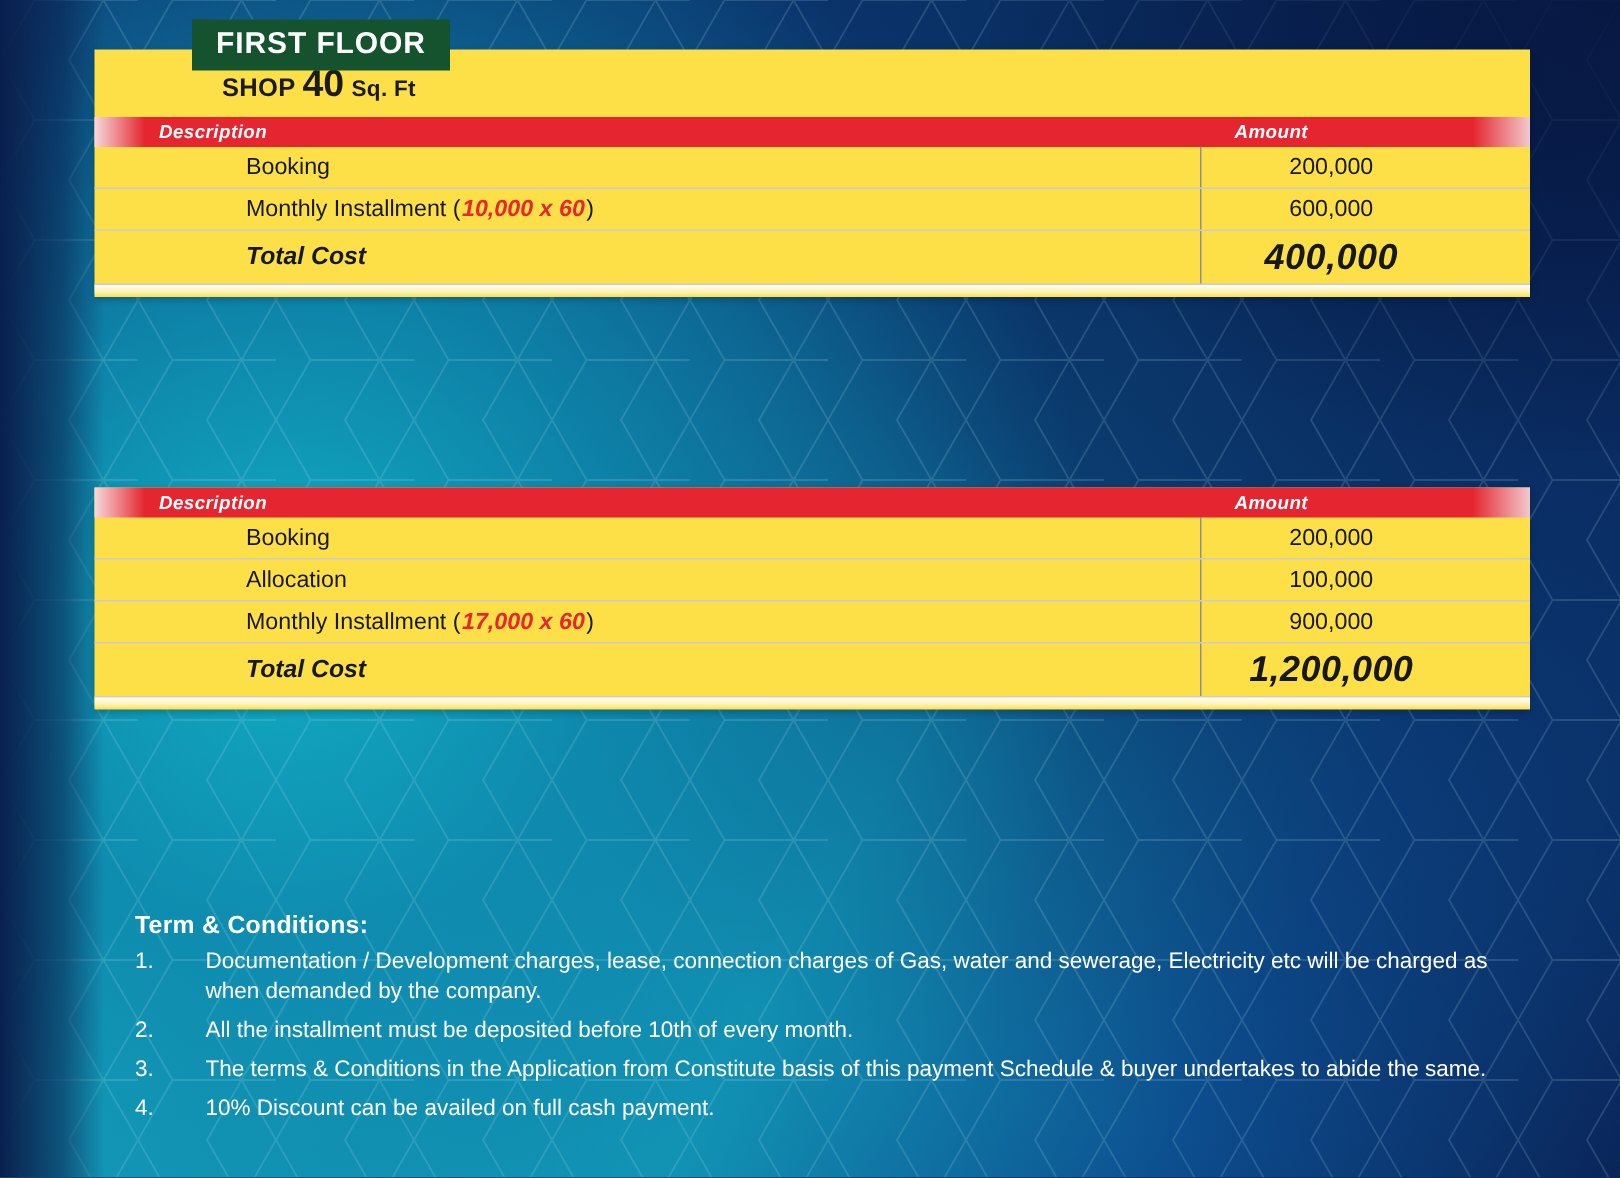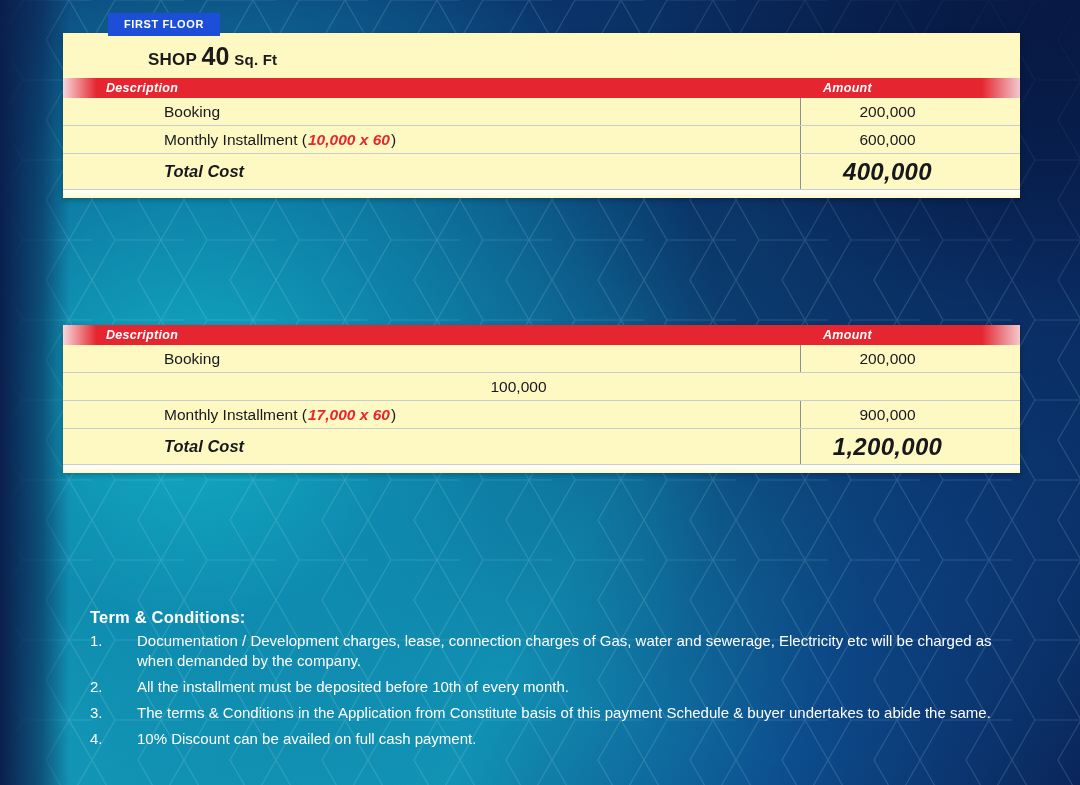--- a/index.html
+++ b/index.html
@@ -42,34 +42,34 @@
     right: 0; top: 0;
     width: 420px; height: 300px;
     background: radial-gradient(ellipse at 100% 0%, rgba(7,24,66,0.95) 0%, rgba(7,24,66,0.45) 45%, rgba(7,24,66,0) 75%);
   }
 
   
   .sheet {
     position: absolute;
     left: 63px;
     width: 957px;
-    background: #fef9c3;
+    background: #fde047;
     box-shadow: 0 2px 5px rgba(0,0,0,0.25);
   }
   .sheet.first { top: 33px; }
   .sheet.second { top: 325px; }
 
   .floor-tag {
     position: absolute;
-    left: 108px;
+    left: 128px;
     top: 13px;
-    background: #1d4ed8;
+    background: #14532d;
     color: #ffffff;
     font-weight: bold;
-    font-size: 11px;
+    font-size: 20px;
     letter-spacing: 0.6px;
     padding: 5px 16px 6px 16px;
     z-index: 4;
   }
 
   .shop-title {
     padding: 9px 0 7px 85px;
     font-size: 17px;
     color: #1b1b1b;
     font-weight: bold;
@@ -249,20 +249,21 @@
     <div class="hdr-desc">Description</div>
     <div class="hdr-amt">Amount</div>
   </div>
 
   <div class="row">
     <div class="cell-desc">Booking</div>
     <div class="cell-amt">200,000</div>
   </div>
 
   <div class="row">
+    <div class="cell-desc">Allocation</div>
     <div class="cell-amt">100,000</div>
   </div>
 
   <div class="row">
     <div class="cell-desc">
       <span>Monthly Installment (</span>
       <span class="inst-val">17,000 x 60</span>
       <span>)</span>
     </div>
     <div class="cell-amt">900,000</div>

